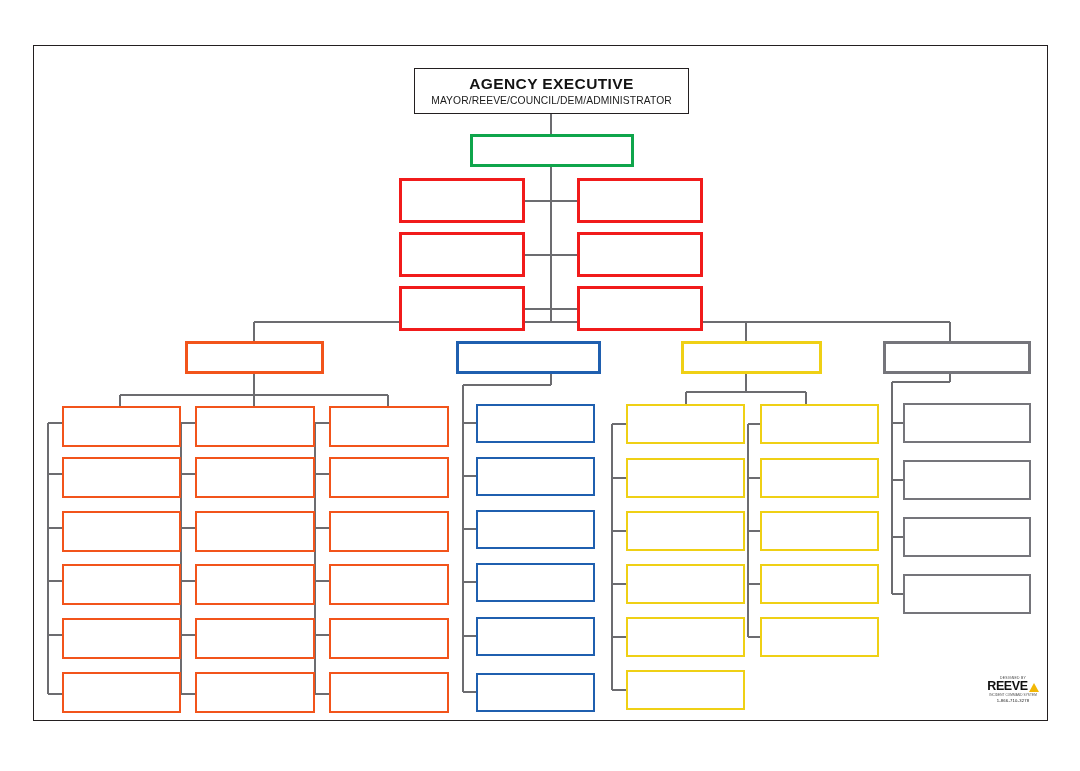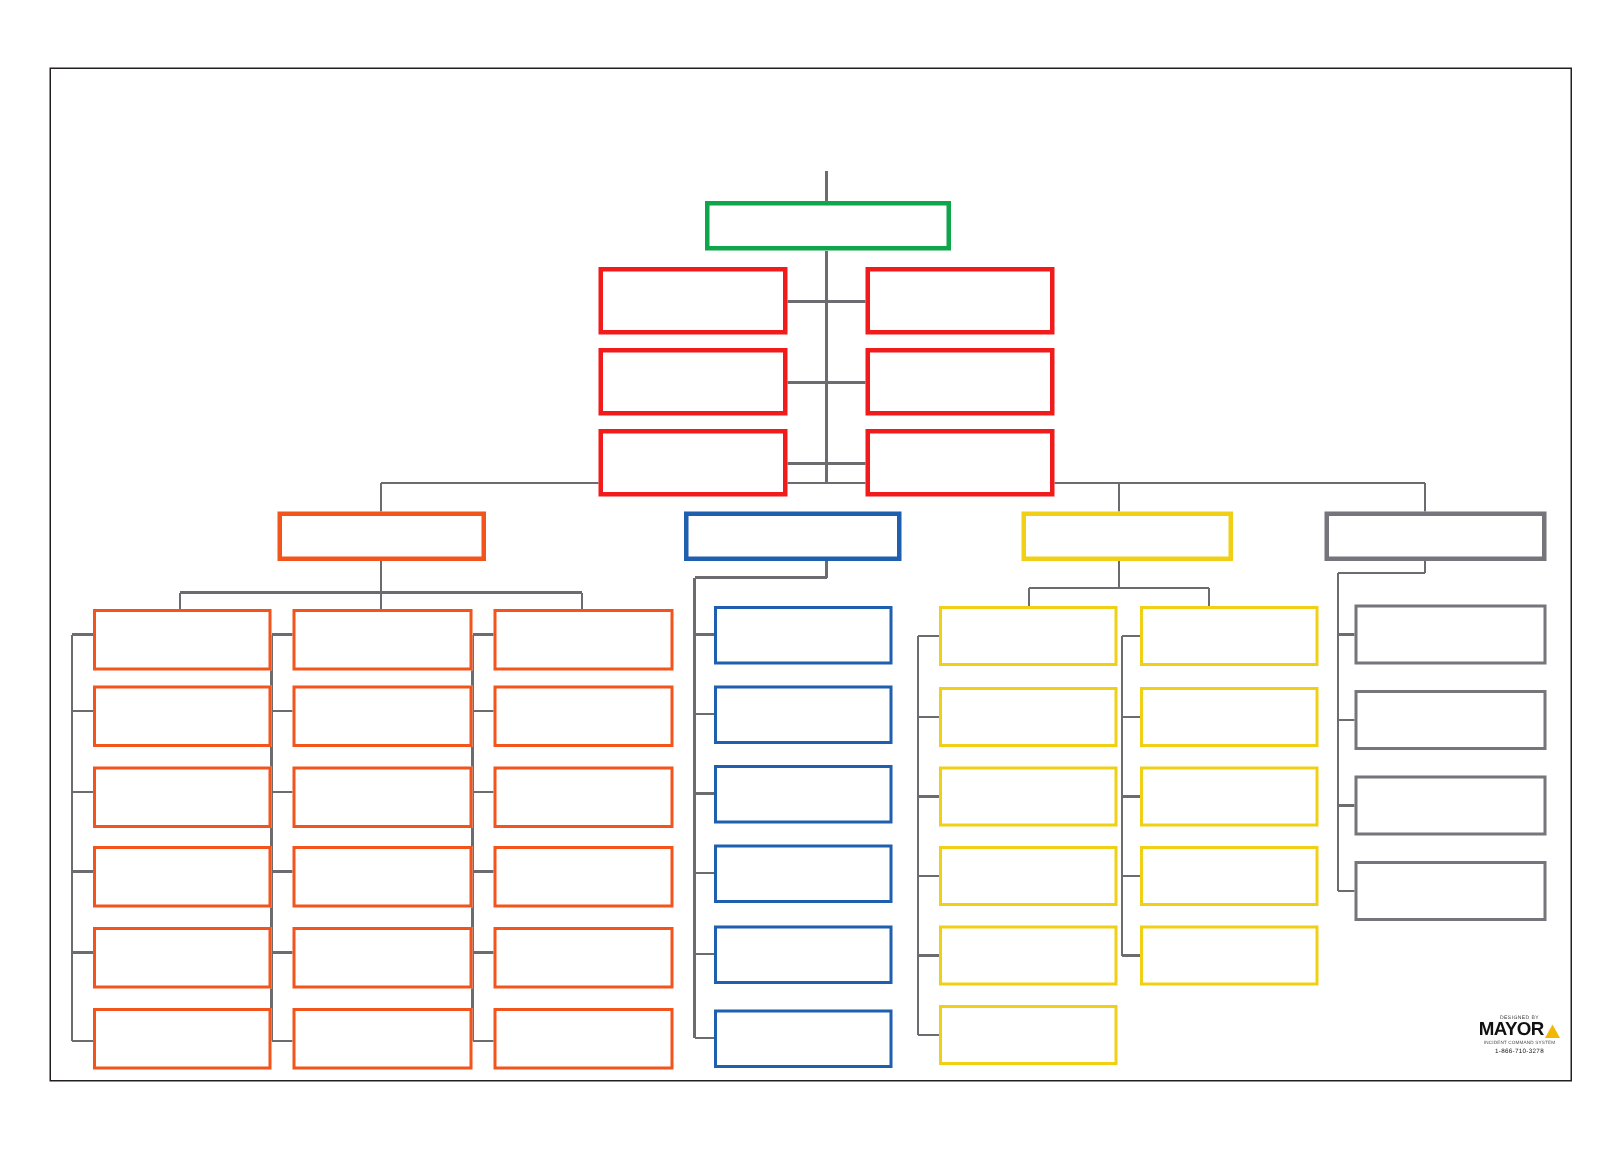--- a/index.html
+++ b/index.html
@@ -240,20 +240,24 @@
       <line x1="950" y1="374" x2="950" y2="382"></line>
       <line x1="892" y1="382" x2="950" y2="382"></line>
       <line x1="892" y1="382" x2="892" y2="594"></line>
       <line x1="892" y1="423" x2="903" y2="423"></line>
       <line x1="892" y1="480" x2="903" y2="480"></line>
       <line x1="892" y1="537" x2="903" y2="537"></line>
       <line x1="892" y1="594" x2="903" y2="594"></line>
     </g>
   </svg>
 
+  <div class="node root" style="left:414px; top:68px; width:275px; height:46px;">
+    <span class="root-title">AGENCY EXECUTIVE</span>
+    <span class="root-sub">MAYOR/REEVE/COUNCIL/DEM/ADMINISTRATOR</span>
+  </div>
 
   <div class="node green" style="left:470px; top:134px; width:164px; height:33px;">
     <span class="node-text node-label"></span>
   </div>
 
   <div class="node red" style="left:399px; top:178px; width:126px; height:45px;">
     <span class="node-text node-label"></span>
   </div>
   <div class="node red" style="left:577px; top:178px; width:126px; height:45px;">
     <span class="node-text node-label"></span>
@@ -404,20 +408,20 @@
   <div class="node grey" style="left:903px; top:517px; width:128px; height:40px;">
     <span class="node-text node-label"></span>
   </div>
   <div class="node grey" style="left:903px; top:574px; width:128px; height:40px;">
     <span class="node-text node-label"></span>
   </div>
 
   <div class="credit">
     <div class="credit-top">DESIGNED BY</div>
     <div class="credit-mark">
-      <span class="credit-word">MAYOR</span>
+      <span class="credit-word">REEVE</span>
       <span class="credit-tri"></span>
     </div>
     <div class="credit-rule">INCIDENT COMMAND SYSTEM</div>
     <div class="credit-phone">1-866-710-3278</div>
   </div>
 
 </div>
 
 </body></html>

